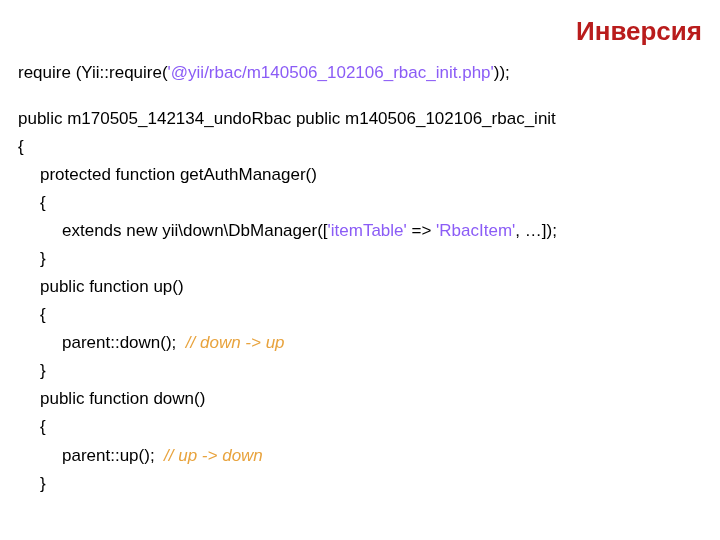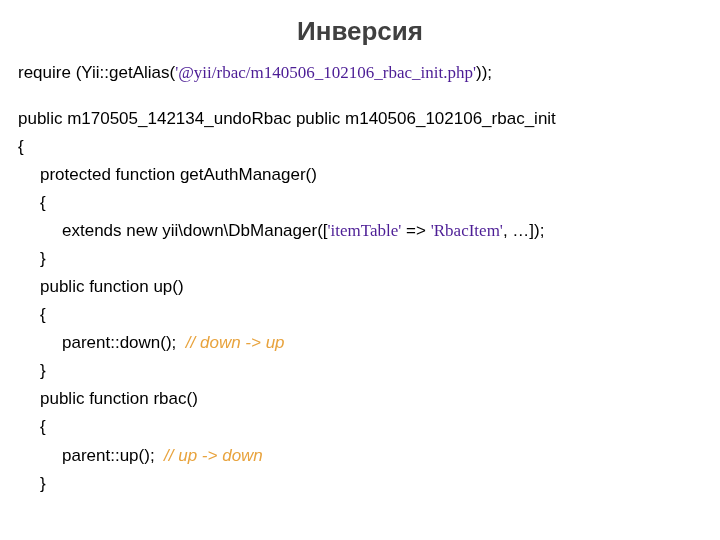--- a/index.html
+++ b/index.html
@@ -7,40 +7,40 @@
       width: 720px;
       height: 540px;
       background: #fff;
       font-family: Arial, Helvetica, sans-serif;
       font-size: 17px;
       color: #000;
       padding: 10px 18px;
       line-height: 1.65;
     }
     .title {
-      text-align: center;
+      text-align: right;
       font-size: 26px;
       font-weight: bold;
       margin-bottom: 6px;
-      color: #404040;
+      color: #b91c1c;
     }
     .code-line { white-space: pre; }
     .bold { font-weight: normal; }
-    .green { color: #4c1d95; font-family: Liberation Serif, serif; }
+    .green { color: #8b5cf6; }
     .orange { color: #e8a33d; font-style: italic; }
     .indent1 { padding-left: 22px; }
     .indent2 { padding-left: 44px; }
     .gap { height: 18px; }
   </style>
 </head>
 <body>
 
 <div class="title">Инверсия</div>
 
-<div class="code-line"><span class="bold">require</span><span> (Yii::getAlias(</span><span class="green">'@yii/rbac/m140506_102106_rbac_init.php'</span><span>));</span></div>
+<div class="code-line"><span class="bold">require</span><span> (Yii::require(</span><span class="green">'@yii/rbac/m140506_102106_rbac_init.php'</span><span>));</span></div>
 
 <div class="gap"></div>
 
 <div class="code-line"><span class="bold">public</span><span> m170505_142134_undoRbac </span><span class="bold">public</span><span> m140506_102106_rbac_init</span></div>
 
 <div class="code-line">{</div>
 
 <div class="code-line indent1"><span class="bold">protected function</span><span> getAuthManager()</span></div>
 
 <div class="code-line indent1">{</div>
@@ -50,19 +50,19 @@
 <div class="code-line indent1">}</div>
 
 <div class="code-line indent1"><span class="bold">public function</span><span> up()</span></div>
 
 <div class="code-line indent1">{</div>
 
 <div class="code-line indent2"><span class="bold">parent</span><span>::down();  </span><span class="orange">// down -&gt; up</span></div>
 
 <div class="code-line indent1">}</div>
 
-<div class="code-line indent1"><span class="bold">public function</span><span> rbac()</span></div>
+<div class="code-line indent1"><span class="bold">public function</span><span> down()</span></div>
 
 <div class="code-line indent1">{</div>
 
 <div class="code-line indent2"><span class="bold">parent</span><span>::up();  </span><span class="orange">// up -&gt; down</span></div>
 
 <div class="code-line indent1">}</div>
 
 </body></html>

